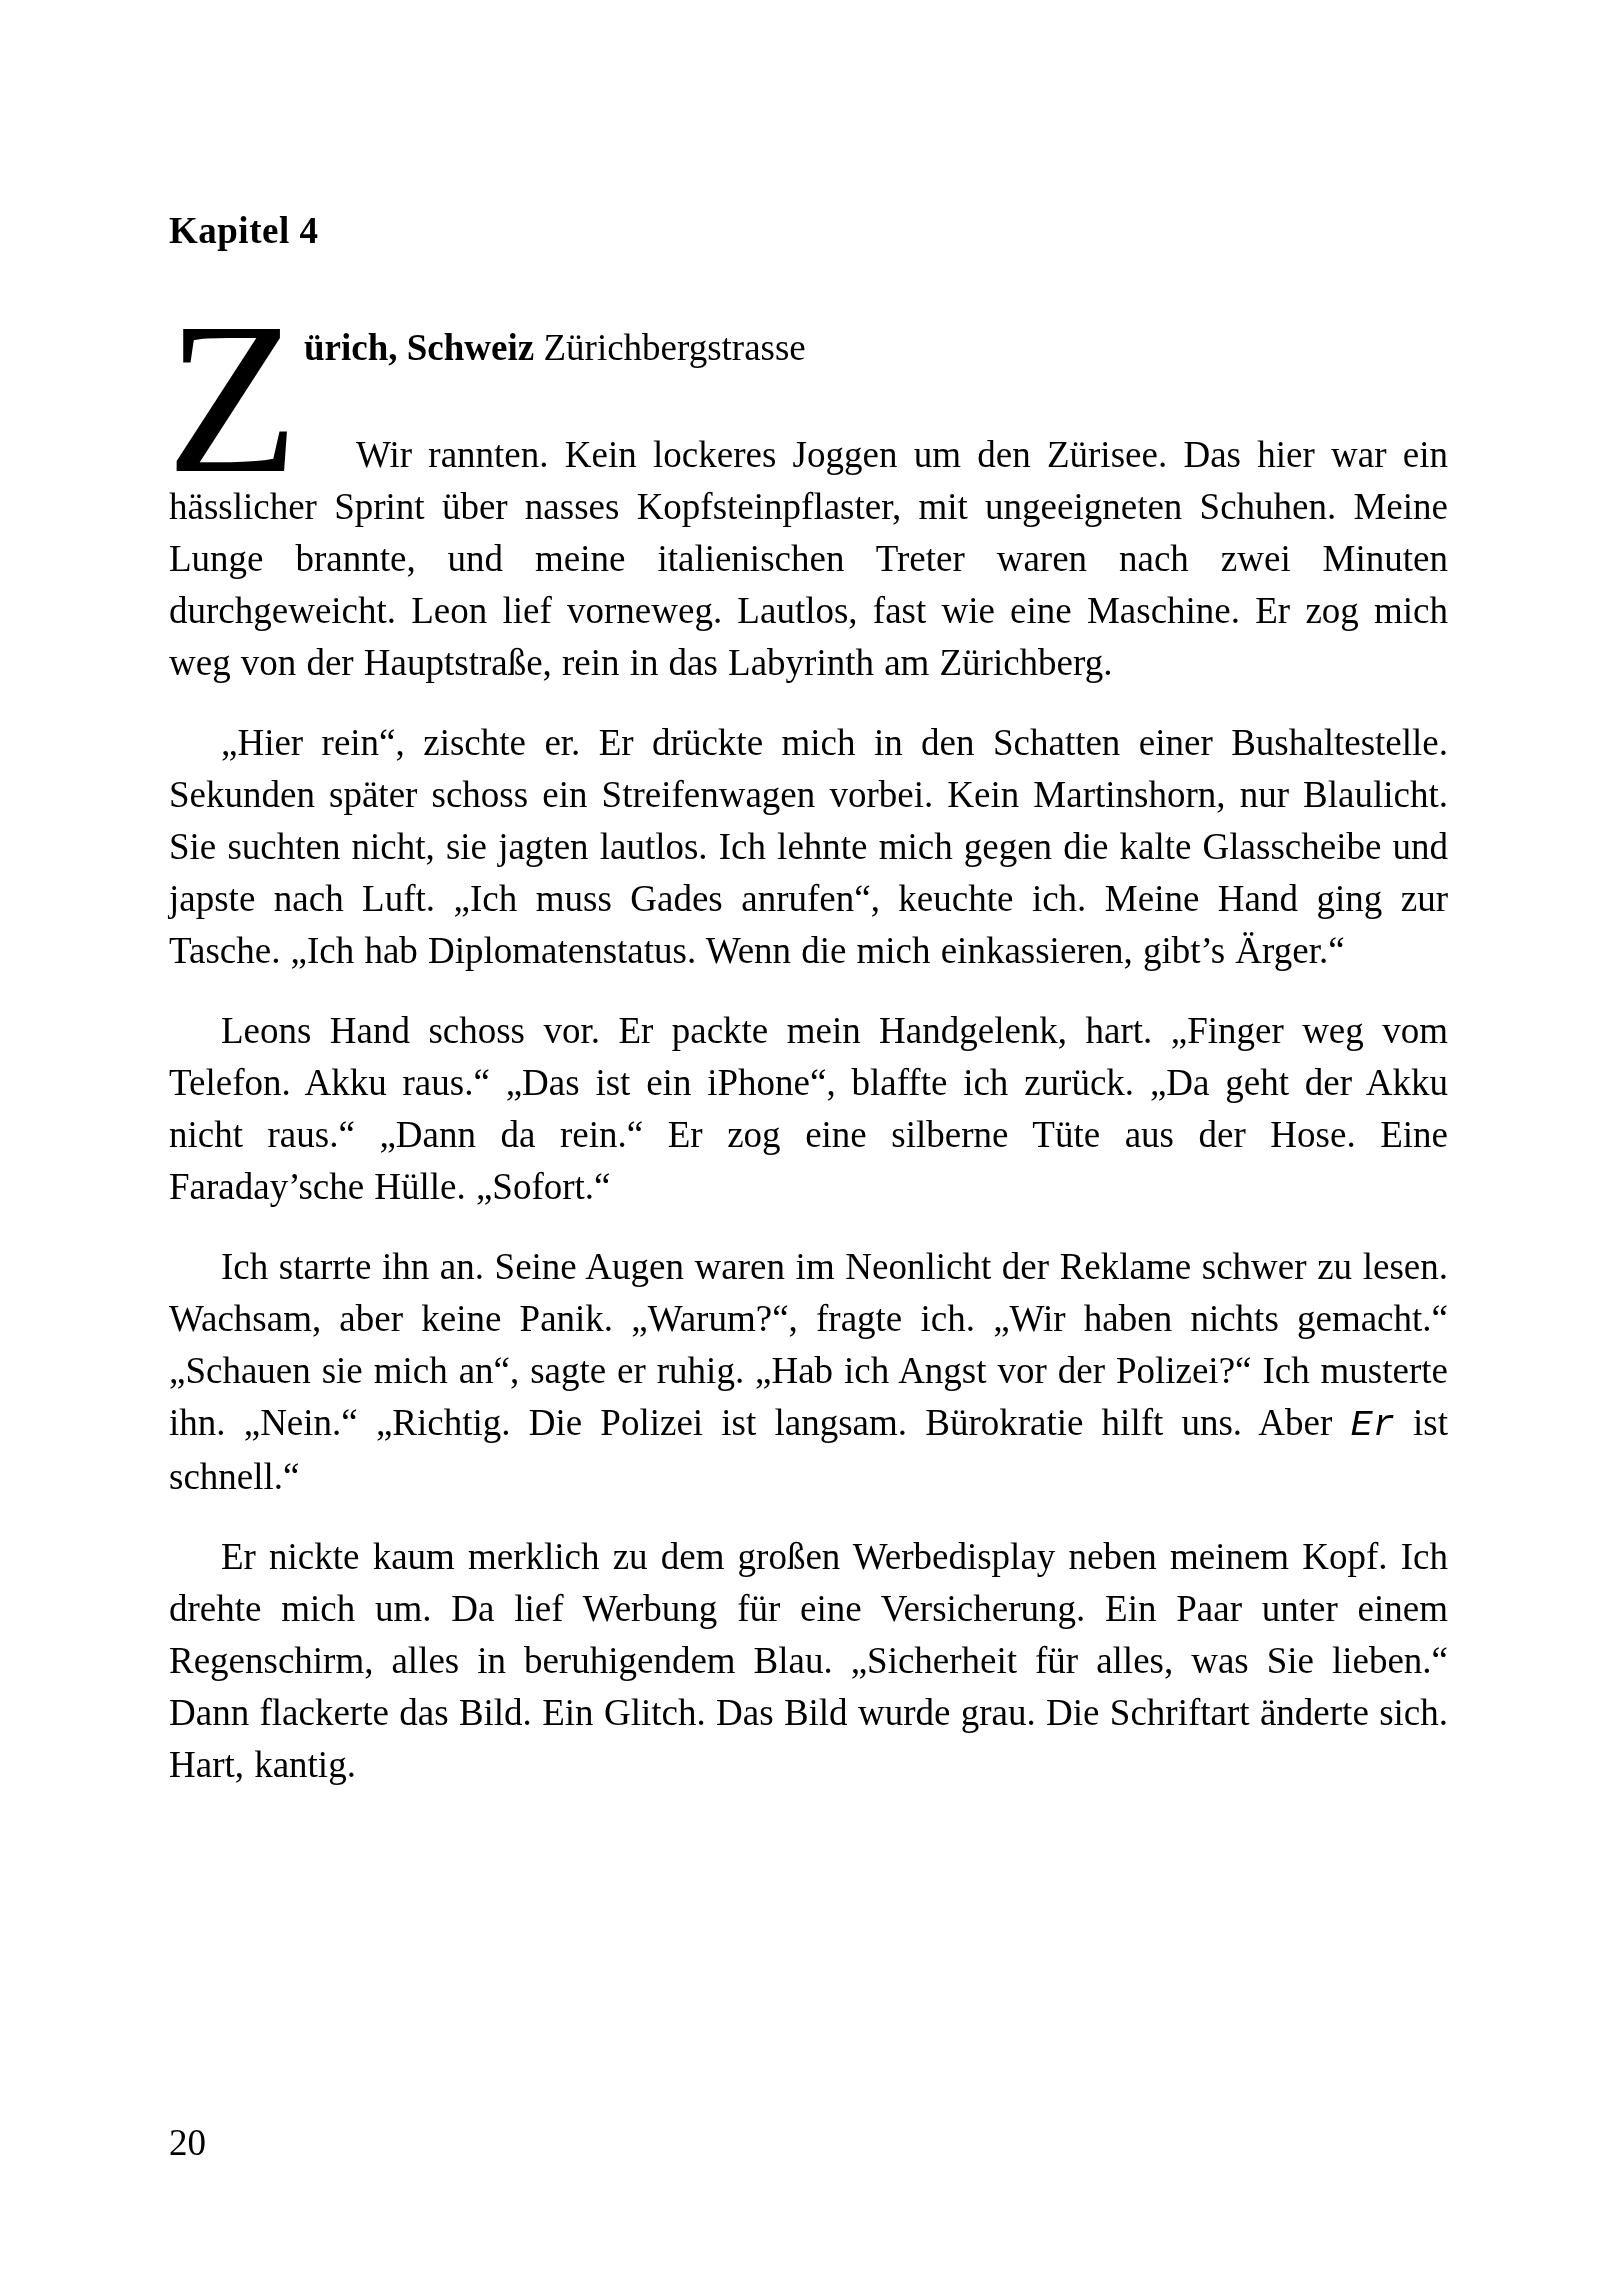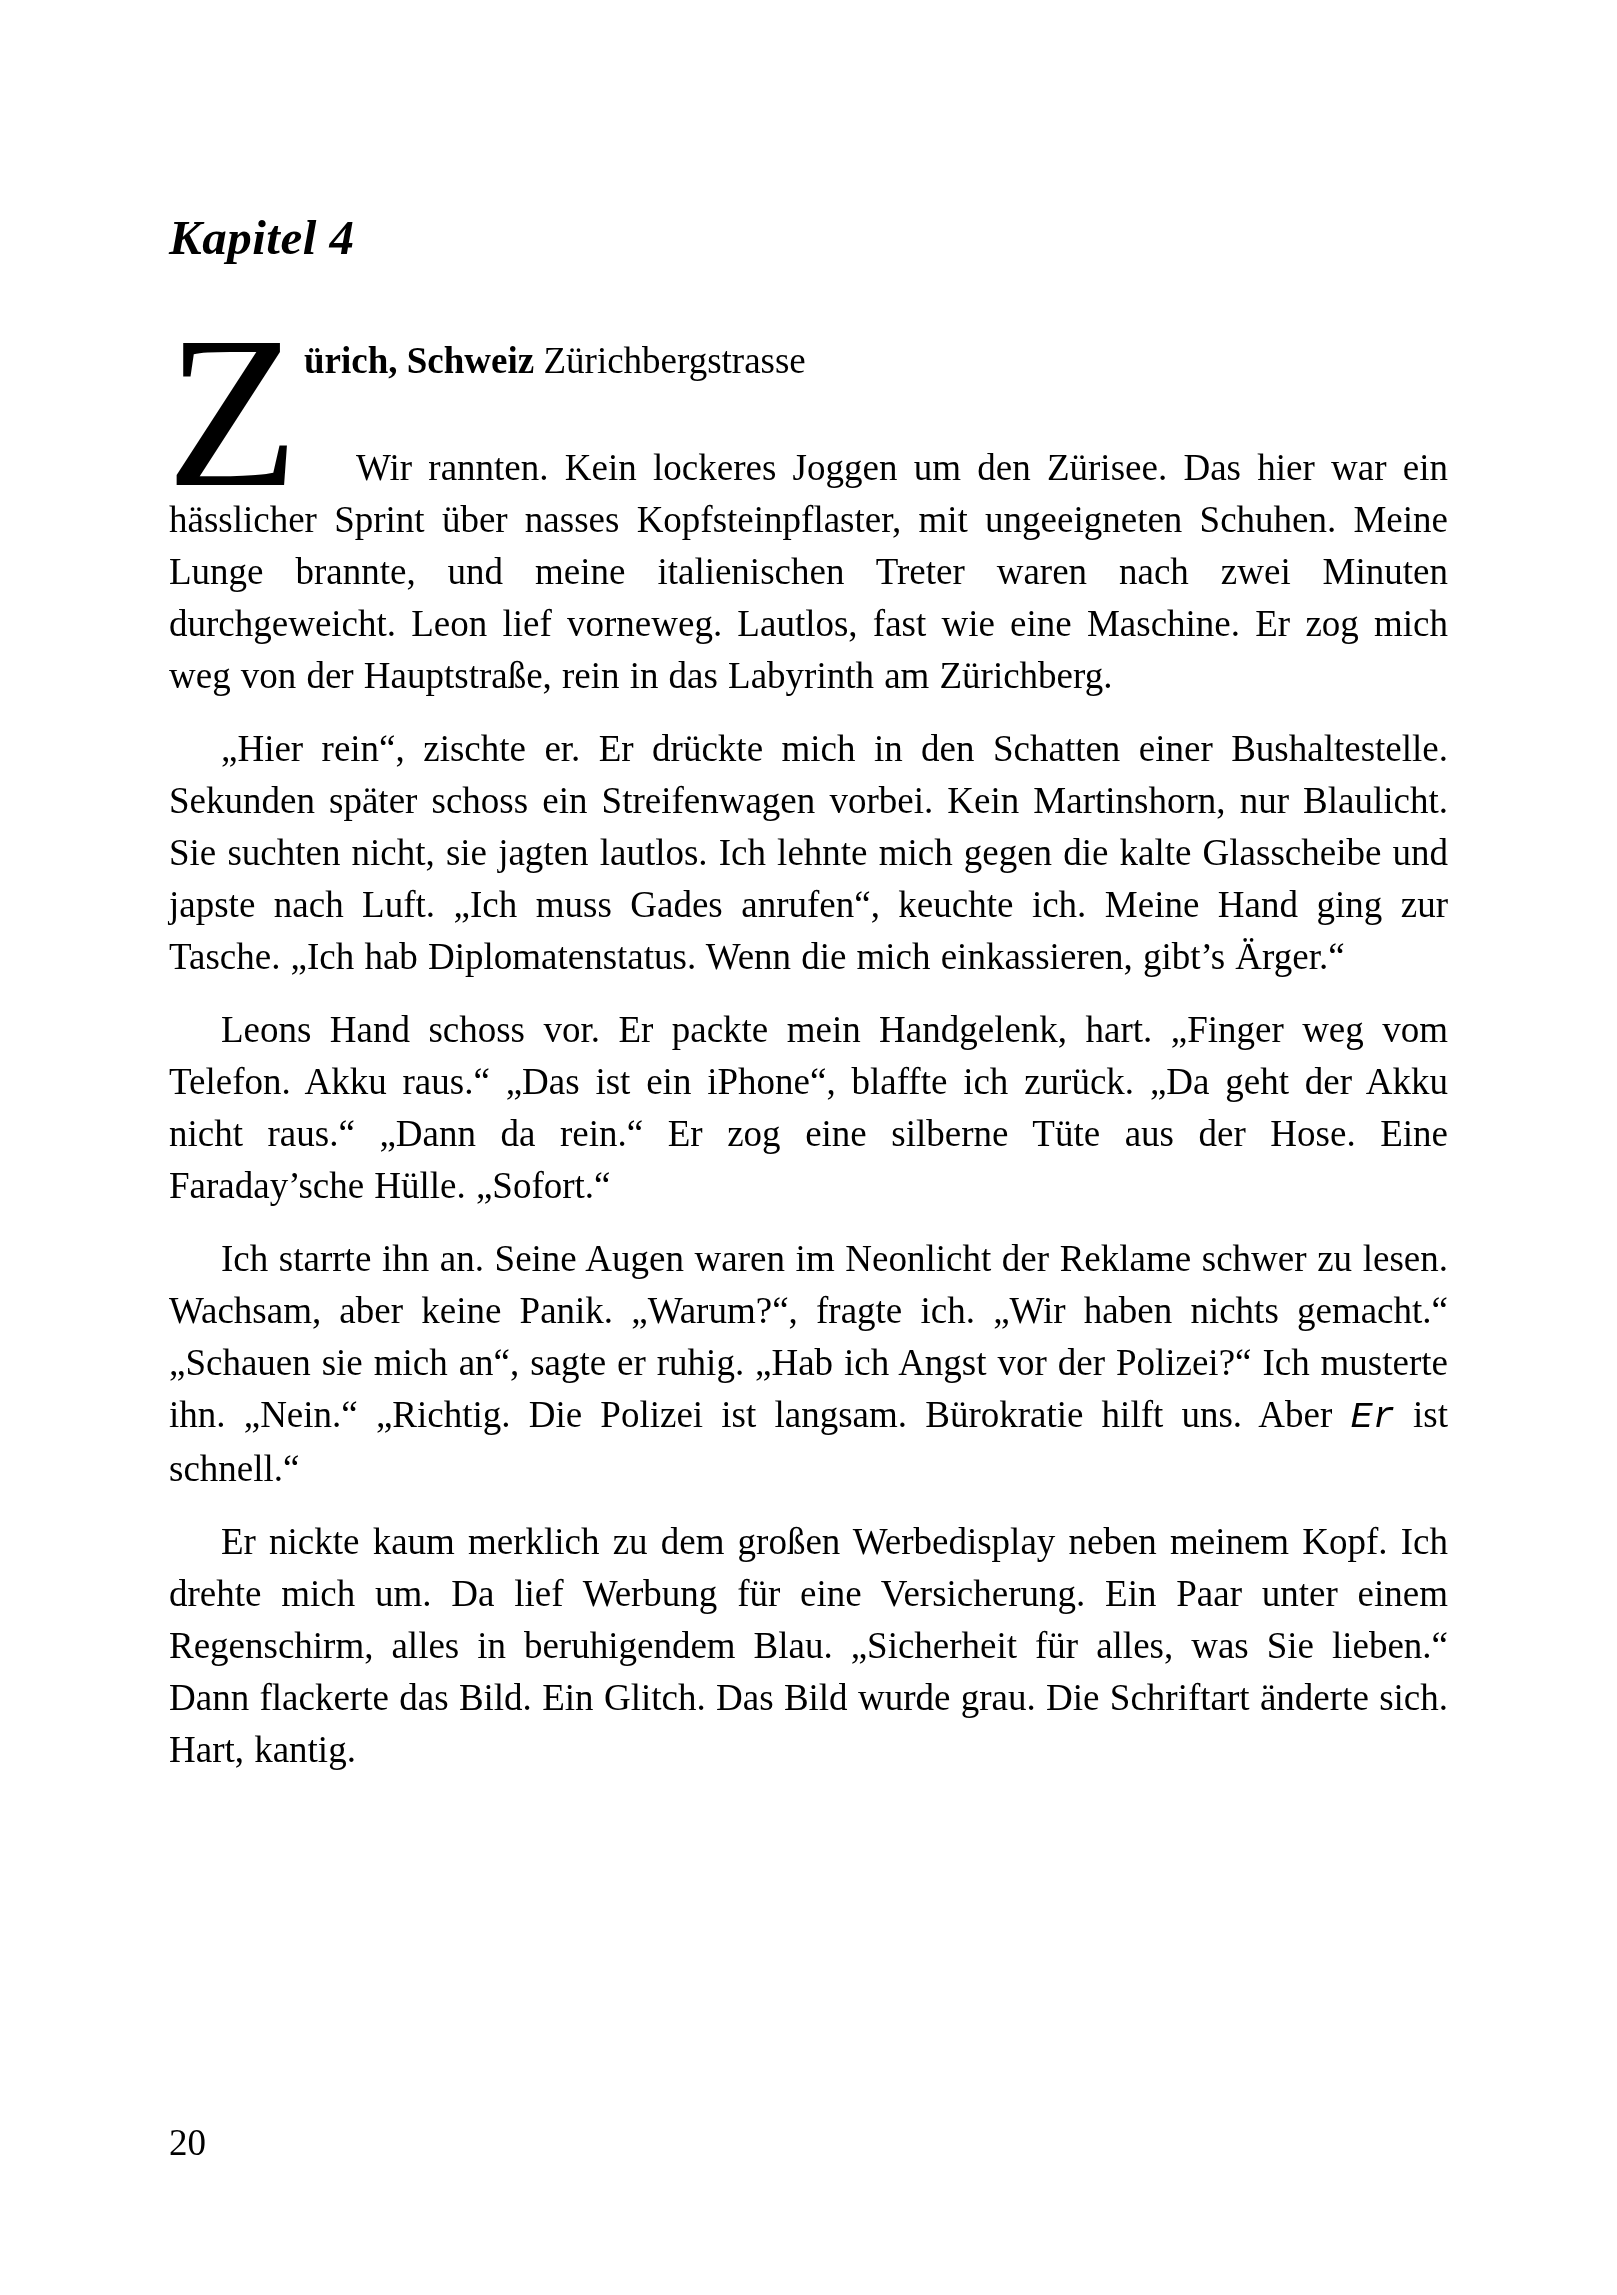--- a/index.html
+++ b/index.html
@@ -17,25 +17,24 @@
     overflow: hidden;
   }
   .content {
     position: absolute;
     left: 169px;
     top: 0;
     width: 1279px;
   }
   .chapter-title {
     margin: 210px 0 0 0;
-    font-size: 49px;
+    font-size: 37px;
     font-weight: bold;
     line-height: 1.15;
     letter-spacing: 0.5px;
-    font-style: italic;
   }
   .opening {
     position: relative;
     margin-top: 69px;
   }
   .dropcap {
     position: absolute;
     left: -2.8px;
     top: -3.7px;
     font-size: 217px;
@@ -57,21 +56,21 @@
     text-align: justify;
     margin: 0;
     word-spacing: 0.9px;
   }
   p.first-para {
     margin-top: 55px;
     text-indent: 187px;
   }
   p.indent {
     text-indent: 52px;
-    margin-top: 21px;
+    margin-top: 28px;
   }
   .page-number {
     position: absolute;
     left: 169px;
     top: 2117px;
     font-size: 37px;
     line-height: 52px;
     text-align: center;
   }
   em { font-style: italic; font-family: Liberation Mono, monospace; }

